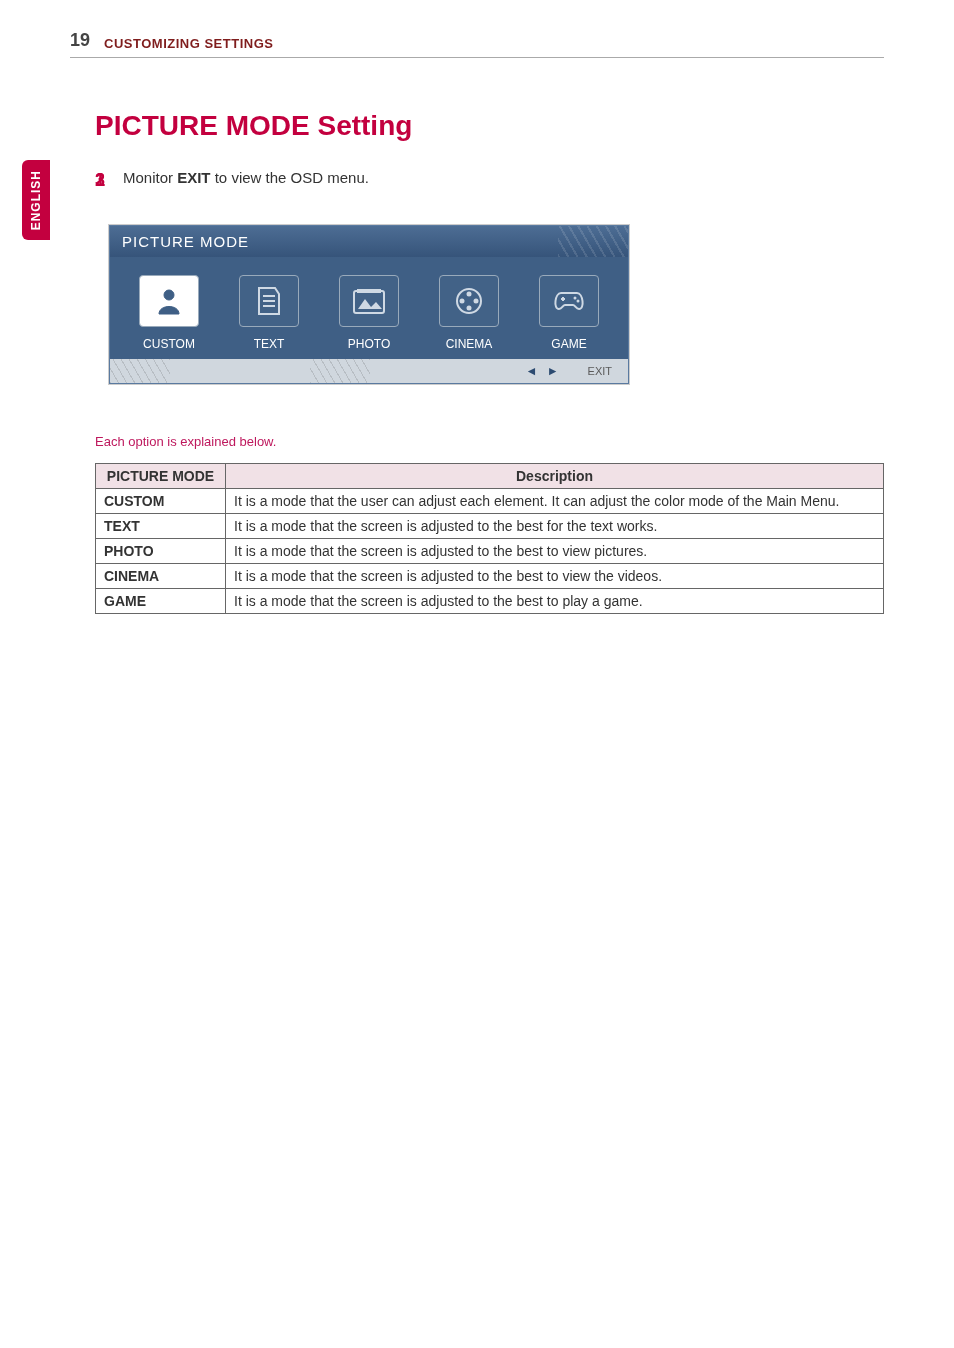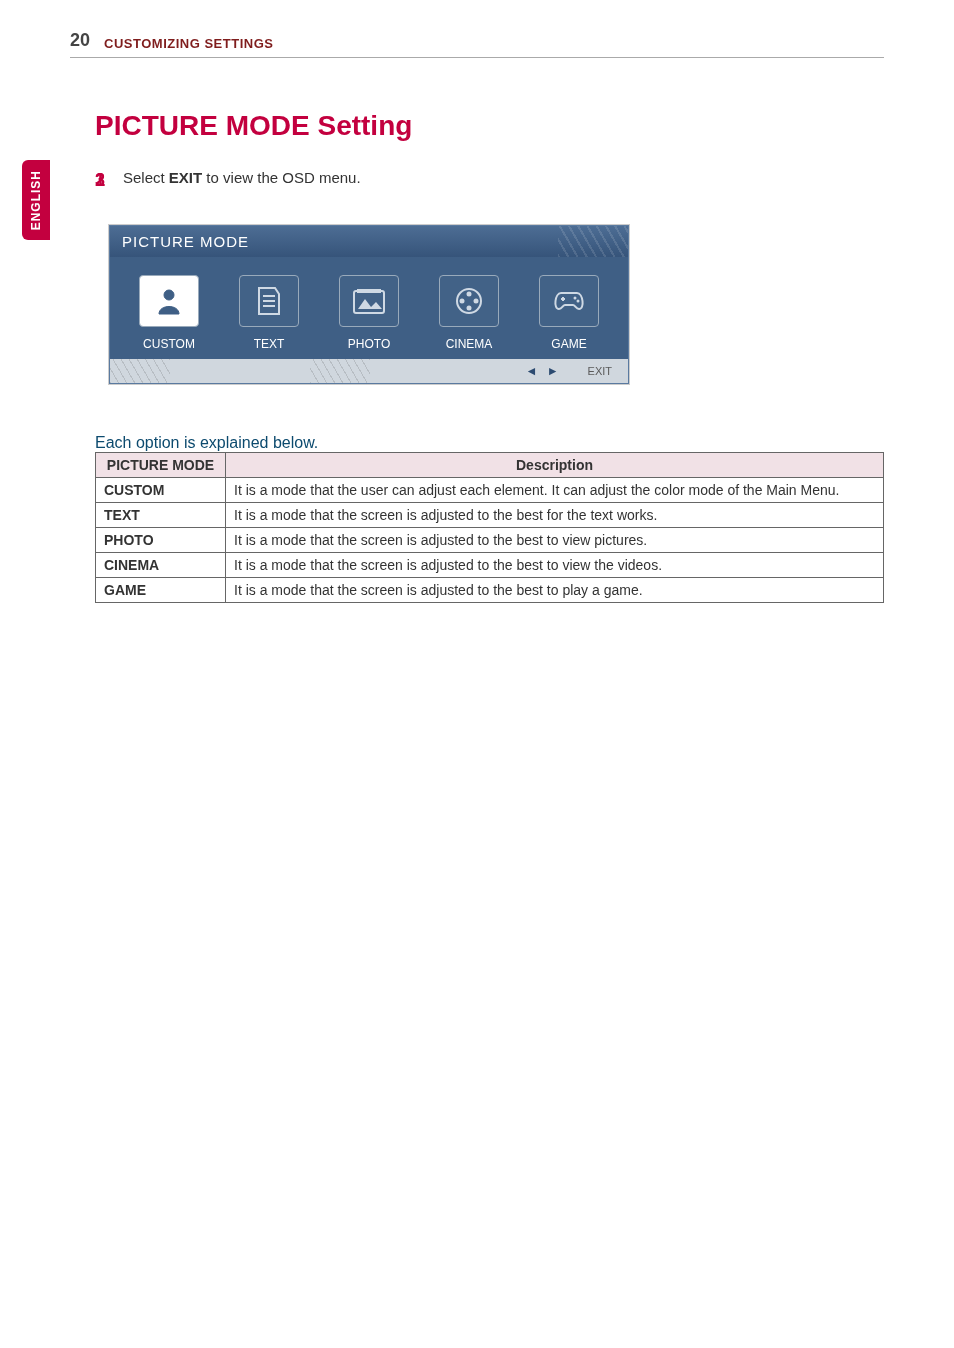--- a/index.html
+++ b/index.html
@@ -20,54 +20,54 @@
   .osd-header::after { content:""; position:absolute; right:0; top:0; bottom:0; width:70px; background: repeating-linear-gradient(60deg, rgba(255,255,255,0.12) 0 2px, transparent 2px 8px); }
   .osd-body { background: #3f5f85; display: flex; padding: 18px 14px 8px 14px; gap: 10px; justify-content: space-between; }
   .mode { flex:1; text-align:center; color:#fff; font-size:12px; }
   .mode .iconbox { width:60px; height:52px; margin:0 auto 10px auto; border:1px solid #9ab; border-radius:4px; display:flex; align-items:center; justify-content:center; background: rgba(255,255,255,0.02); }
   .mode.selected .iconbox { background:#fff; }
   .mode.selected svg * { stroke:#3f5f85; fill:#3f5f85; }
   .osd-footer { background:#d0d7de; height:24px; display:flex; align-items:center; justify-content:flex-end; padding-right:16px; gap:26px; font-size:11px; color:#5a5a5a; position:relative; }
   .osd-footer .arrows { color:#2b4a70; font-size:12px; letter-spacing:3px; }
   .osd-footer .hatch { position:absolute; left:0; top:0; bottom:0; width:60px; background: repeating-linear-gradient(60deg, rgba(0,0,0,0.12) 0 1px, transparent 1px 7px); }
   .osd-footer .hatch2 { position:absolute; left:200px; top:0; bottom:0; width:60px; background: repeating-linear-gradient(60deg, rgba(0,0,0,0.12) 0 1px, transparent 1px 7px); }
-  .explain { font-size:16px; color:#0c4a6e; }
+  .explain { font-size:13px; color:#be185d; margin-bottom:14px; }
   table.desc { width:100%; border-collapse: collapse; font-size:14px; }
   table.desc th, table.desc td { border:1px solid #666; padding:4px 8px; text-align:left; vertical-align:top; }
   table.desc th { background:#f1e1e6; font-weight:bold; text-align:center; }
   table.desc td.mode-name { font-weight:bold; width:130px; }
 </style>
 </head>
 <body>
 
 <div class="page">
 
   <div class="header-bar">
-    <span class="page-num">20</span>
+    <span class="page-num">19</span>
     <span class="header-title">CUSTOMIZING SETTINGS</span>
   </div>
 
   <div class="side-tab">
     <span>ENGLISH</span>
   </div>
 
   <div class="content">
     <h1 class="main-title">PICTURE MODE Setting</h1>
 
     <ol class="steps">
       <li>
         <span class="num">1</span>
       </li>
       <li>
         <span class="num">2</span>
       </li>
       <li>
         <span class="num">3</span>
         <span>
-          <span>Select </span><b>EXIT</b><span> to view the OSD menu.</span>
+          <span>Monitor </span><b>EXIT</b><span> to view the OSD menu.</span>
         </span>
       </li>
     </ol>
 
     <div class="osd">
       <div class="osd-header">PICTURE  MODE</div>
       <div class="osd-body">
 
         <div class="mode selected">
           <div class="iconbox">

